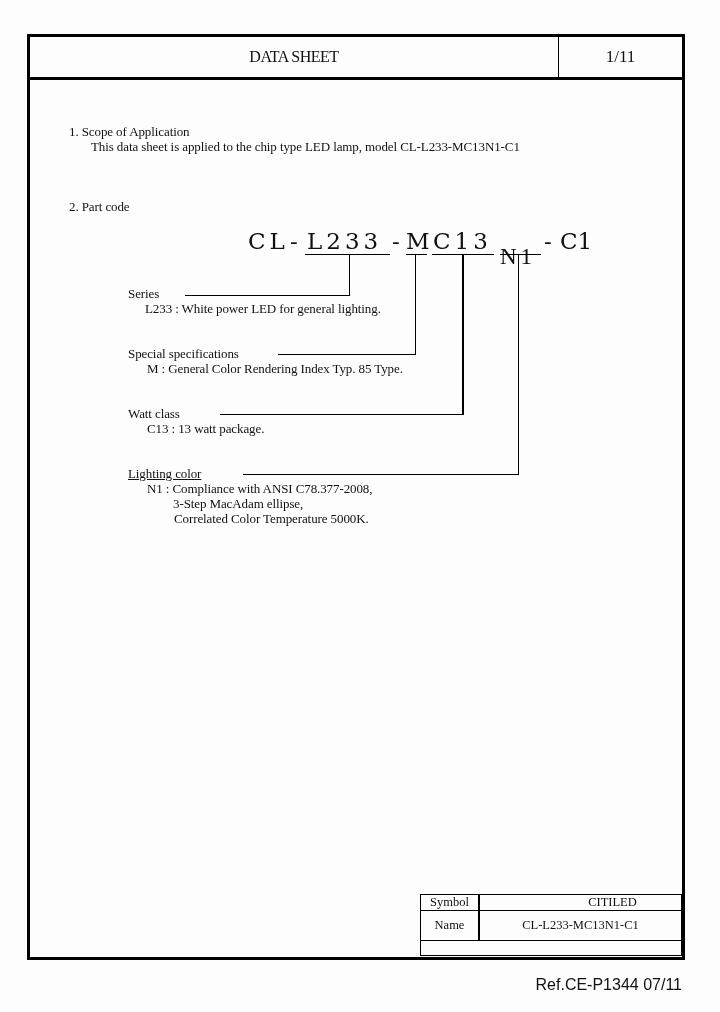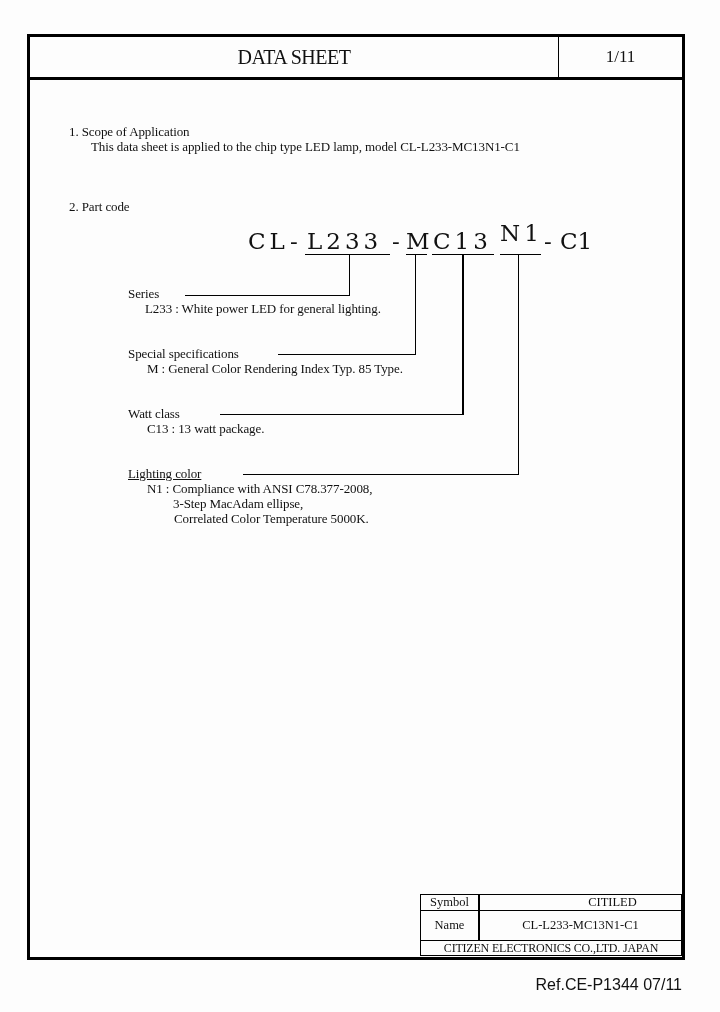--- a/index.html
+++ b/index.html
@@ -11,21 +11,21 @@
     .abs { position: absolute; }
     .frame {
       left: 27px; top: 34px; width: 652px; height: 920px;
       border: 3px solid #000; box-sizing: content-box;
     }
     .hdr-line { left: 27px; top: 77px; width: 658px; height: 3px; background: #000; }
     .hdr-vline { left: 558px; top: 34px; width: 1px; height: 44px; background: #000; }
     .title {
       left: 30px; top: 37px; width: 528px; height: 40px;
       display: flex; align-items: center; justify-content: center;
-      font-family: "Liberation Serif", serif; font-size: 20px; letter-spacing: -0.5px; text-align: right;
+      font-family: "Liberation Serif", serif; font-size: 16px; letter-spacing: -0.5px; text-align: right;
     }
     .page {
       left: 559px; top: 37px; width: 123px; height: 40px;
       display: flex; align-items: center; justify-content: center;
       font-family: "Liberation Serif", serif; font-size: 17px;
     }
     .txt {
       font-family: "Liberation Serif", serif; font-size: 13px; line-height: 15px;
       white-space: nowrap; letter-spacing: -0.1px;
     }
@@ -62,21 +62,21 @@
 <div class="abs txt" style="left:91px; top:139px;">This data sheet is applied to the chip type LED lamp, model CL-L233-MC13N1-C1</div>
 
 <div class="abs txt" style="left:69px; top:199px;">2. Part code</div>
 
 <div class="abs code" style="left:248px; top:228px;">CL</div>
 <div class="abs code" style="left:290px; top:228px;">-</div>
 <div class="abs code" style="left:307px; top:228px;">L233</div>
 <div class="abs code" style="left:392px; top:228px;">-</div>
 <div class="abs code" style="left:406px; top:228px;">M</div>
 <div class="abs code" style="left:433px; top:228px;">C13</div>
-<div class="abs code" style="left:500px; top:220px;">N1</div>
+<div class="abs code" style="left:500px; top:244px;font-family:Liberation Serif, serif;">N1</div>
 <div class="abs code" style="left:544px; top:228px;">-</div>
 <div class="abs code" style="left:560px; top:228px; letter-spacing:0;">C1</div>
 
 <div class="abs hl" style="left:305px; top:254px; width:85px;"></div>
 <div class="abs hl" style="left:406px; top:254px; width:21px;"></div>
 <div class="abs hl" style="left:432px; top:254px; width:62px;"></div>
 <div class="abs hl" style="left:500px; top:254px; width:41px;"></div>
 
 <div class="abs vl" style="left:349px; top:254px; height:42px; width:1px;"></div>
 <div class="abs vl" style="left:415px; top:254px; height:101px; width:1px;"></div>
@@ -104,16 +104,15 @@
 
 <div class="abs tbl">
   <div class="abs" style="left:0; top:15px; width:260px; height:1px; background:#000;"></div>
   <div class="abs" style="left:0; top:45px; width:260px; height:1px; background:#000;"></div>
   <div class="abs" style="left:57px; top:0; width:2px; height:45px; background:#000;"></div>
 
   <div class="tcell" style="left:0; top:0; width:57px; height:15px;">Symbol</div>
   <div class="tcell" style="left:59px; top:0; width:201px; height:15px;padding-left:32px;">CITILED</div>
   <div class="tcell" style="left:0; top:16px; width:57px; height:29px;">Name</div>
   <div class="tcell" style="left:59px; top:16px; width:201px; height:29px;">CL-L233-MC13N1-C1</div>
-  <div class="tcell" style="left:0; top:46px; width:260px; height:14px; font-size:12px; letter-spacing:-0.2px;">CITIZEN ELECTRONICS CO.,LTD. JAPAN</div>
 </div>
 
 <div class="abs ref">Ref.CE-P1344 07/11</div>
 
 </body></html>

